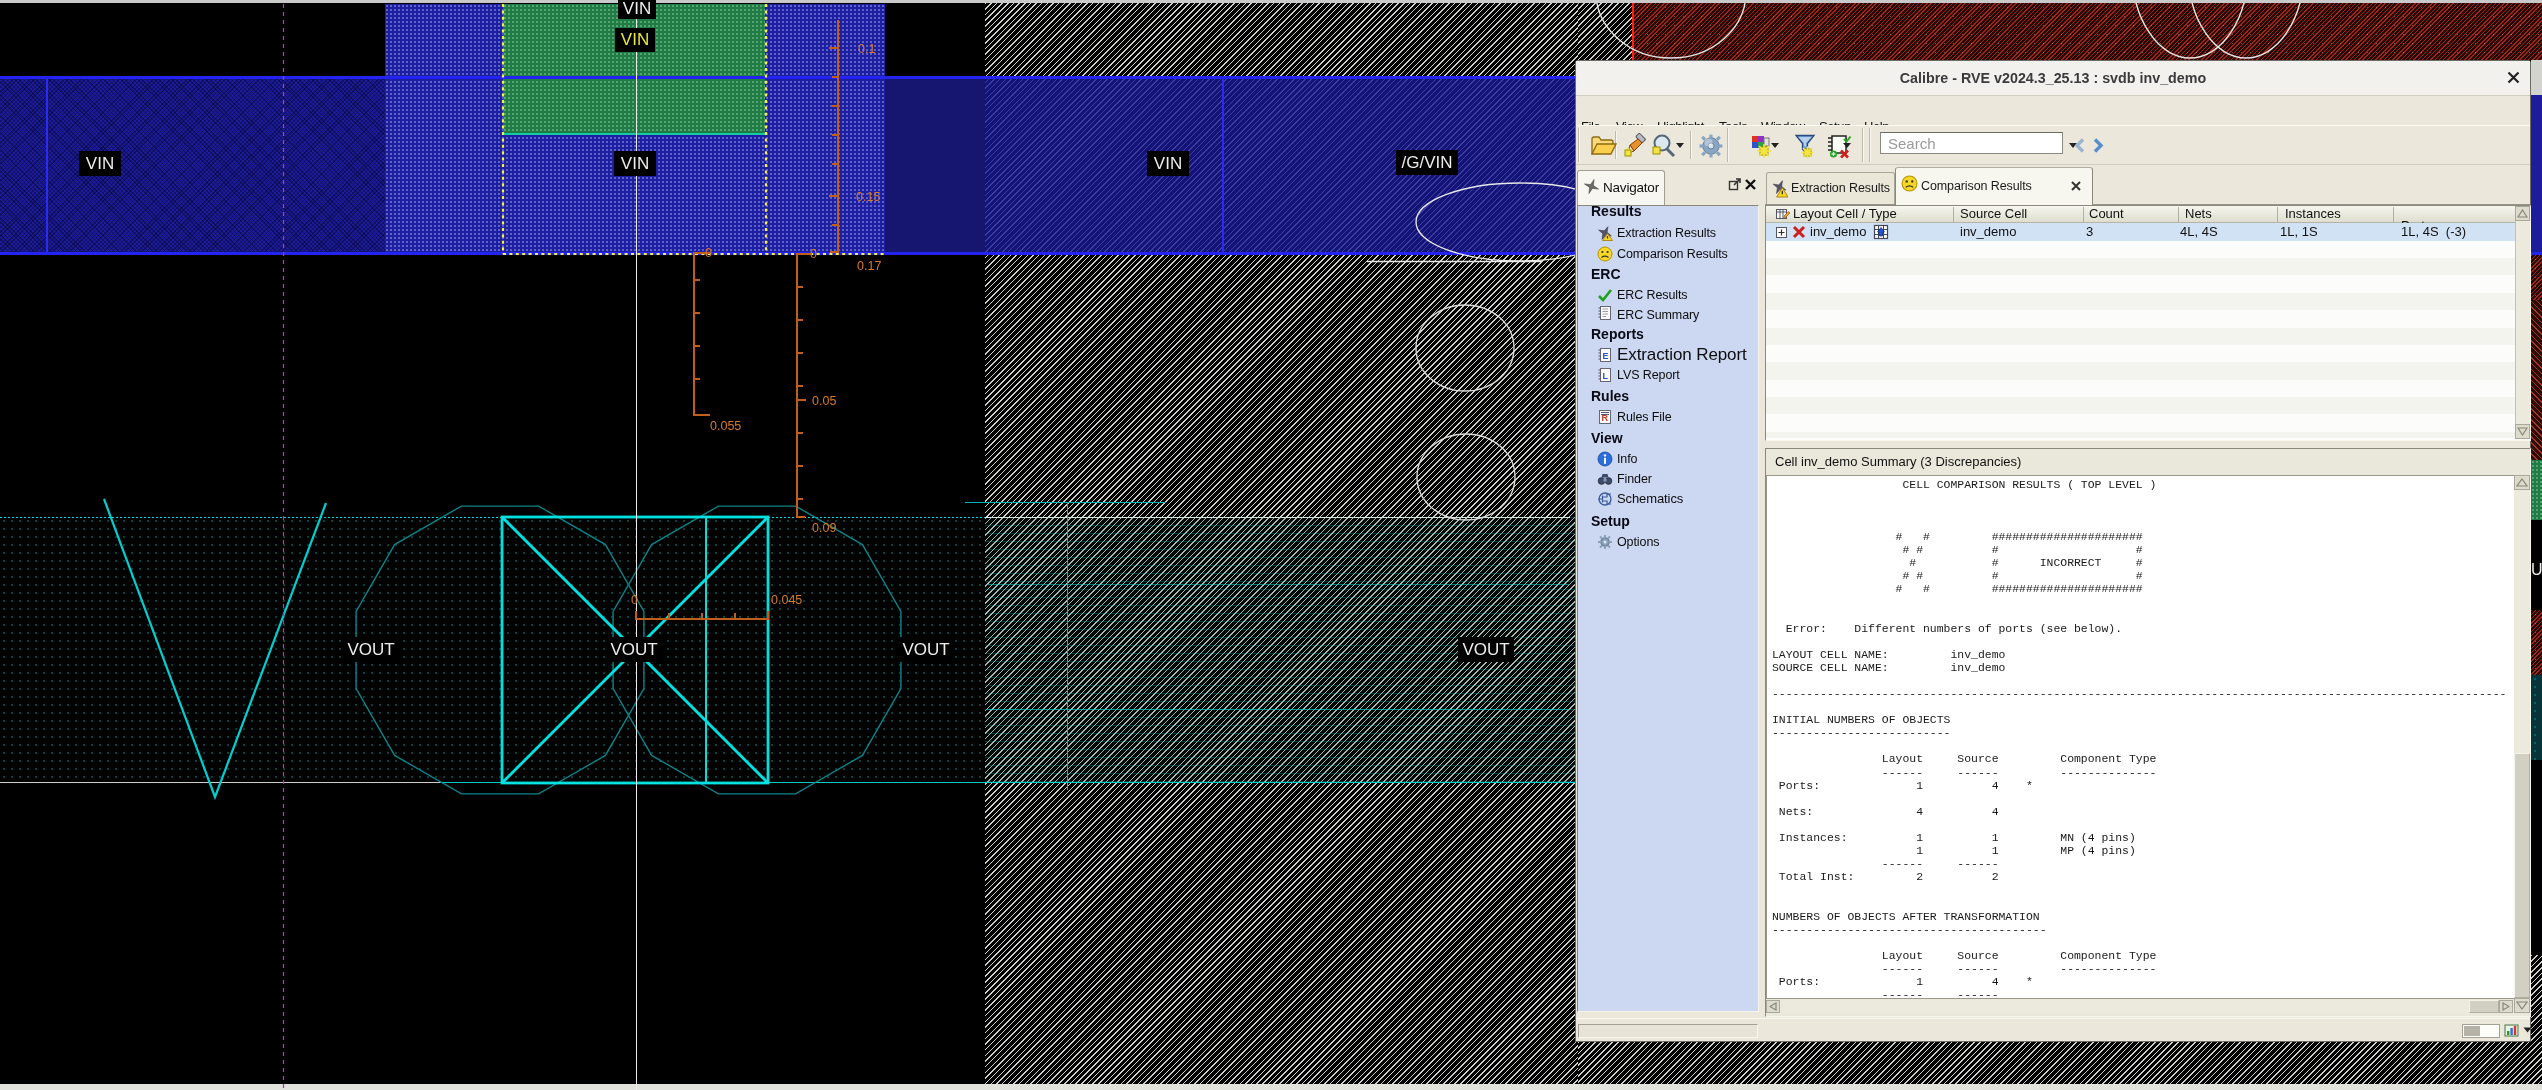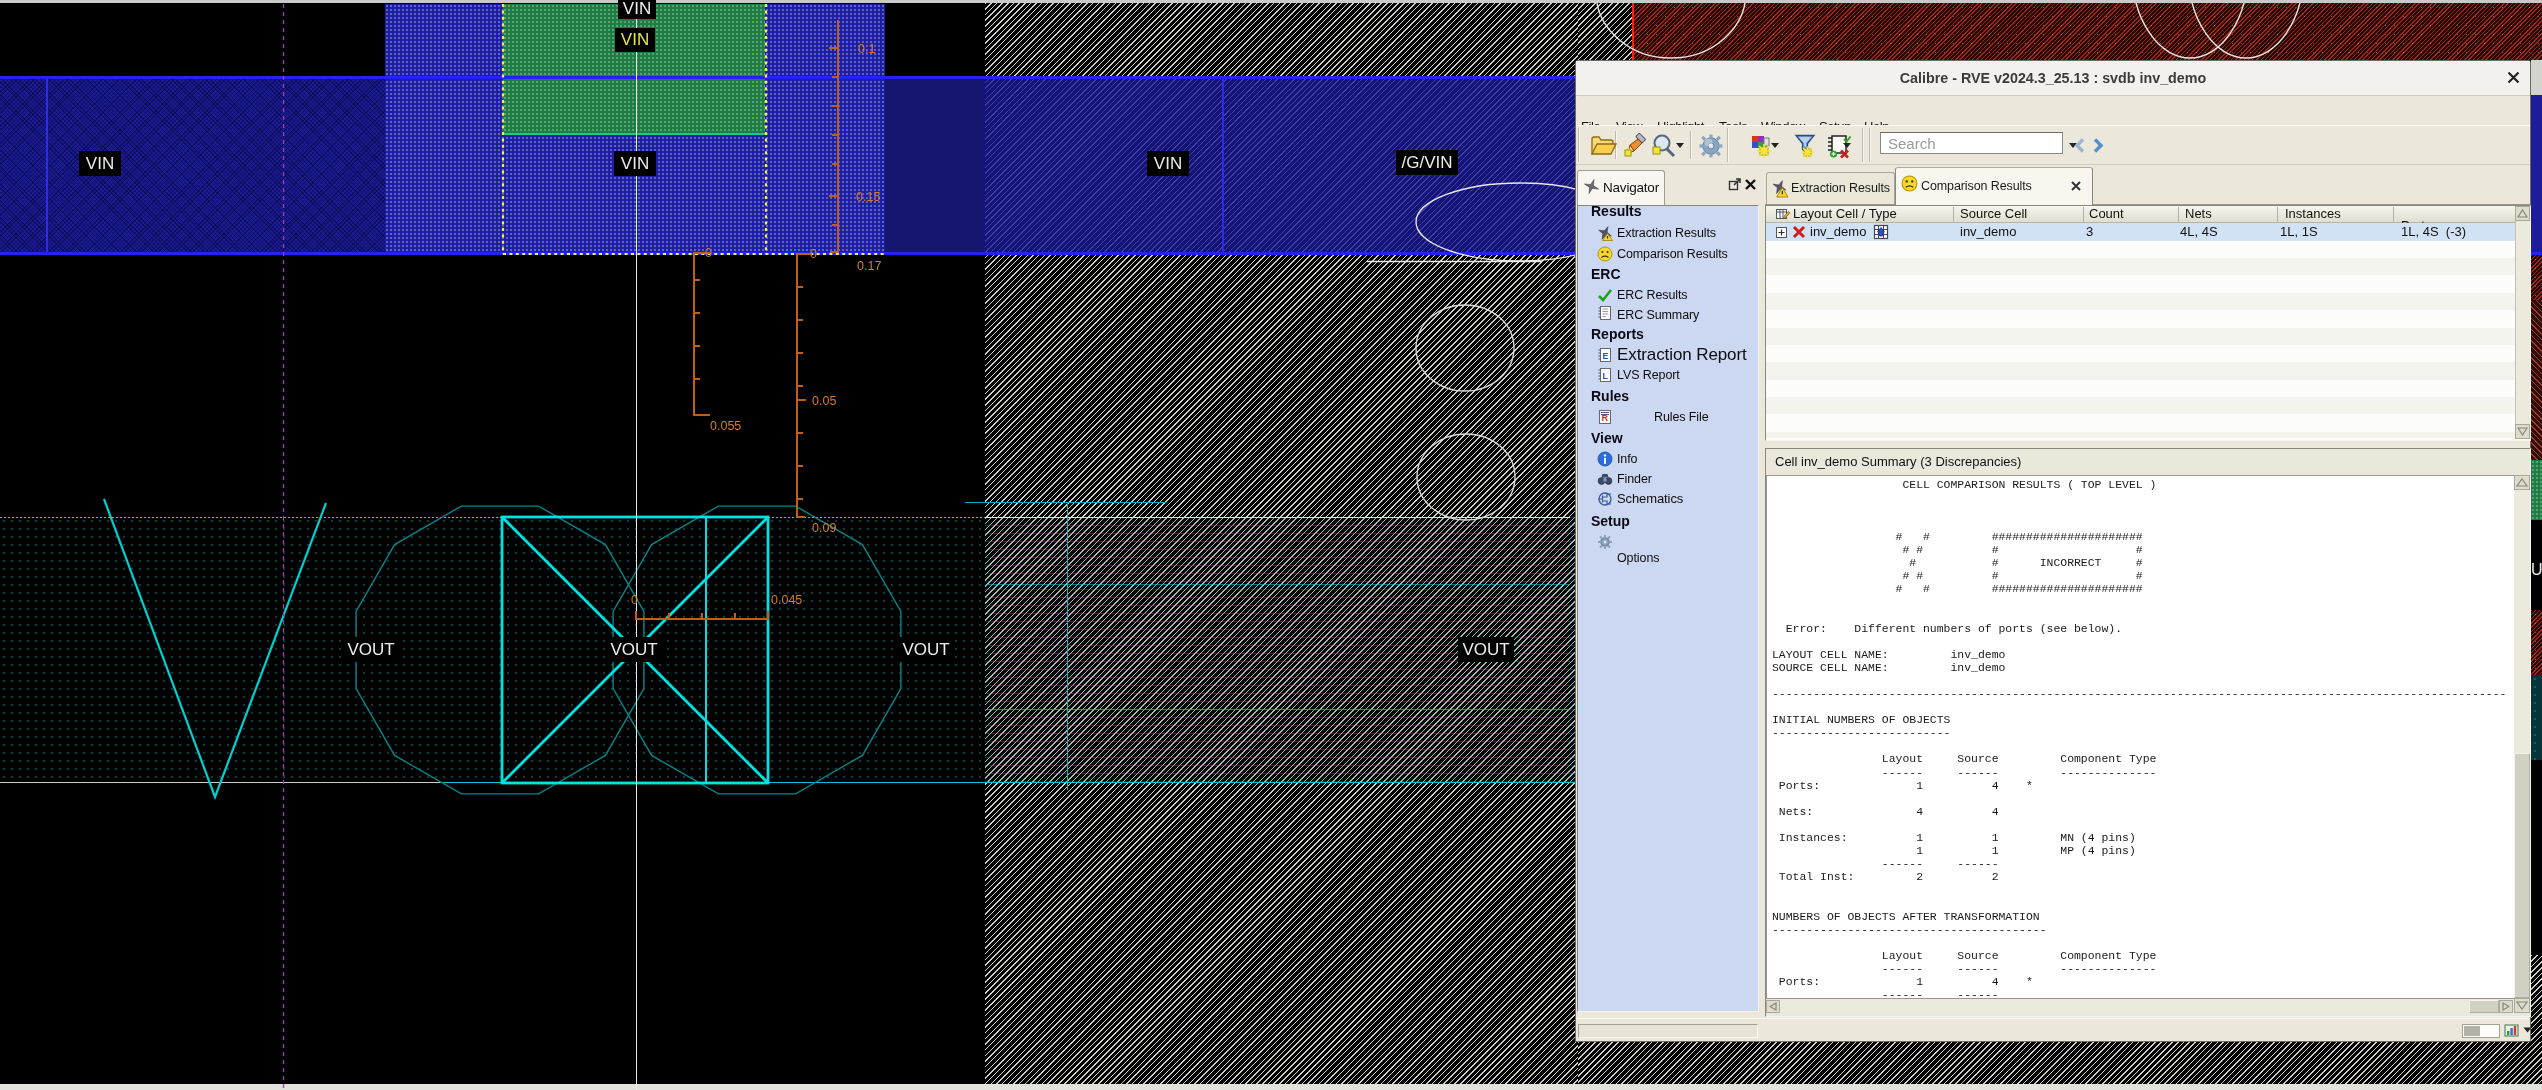--- a/index.html
+++ b/index.html
@@ -350,21 +350,21 @@
       <path d="M1.5 3 H3.5 M1.5 6 H3.5 M1.5 9 H3.5 M1.5 12 H3.5" stroke="#556" stroke-width="1"></path>
       <text x="5.5" y="11.5" font-size="9" font-weight="bold" fill="#2255cc" font-family="Liberation Sans">L</text>
     </svg>
 <div class="abs" style="left:41px; top:304px; height:20px; line-height:20px; font-size:12.5px; letter-spacing:-0.1px; color:#0d0d0d;">LVS Report</div>
 <div class="abs" style="left:15px; top:325px; height:20px; line-height:20px; font-size:14px; font-weight:bold; color:#0a0a14;">Rules</div>
 <svg class="abs" style="left:21px; top:348px;" width="16" height="16" viewBox="0 0 16 16">
       <rect x="2.5" y="1.5" width="11" height="13" fill="#fff" stroke="#667" stroke-width="1"></rect>
       <text x="4.5" y="12" font-size="9" font-weight="bold" fill="#cc3322" font-family="Liberation Sans">R</text>
       <path d="M4 3.5 H12 M4 5.5 H12" stroke="#557" stroke-width="1"></path>
     </svg>
-<div class="abs" style="left:41px; top:346px; height:20px; line-height:20px; font-size:12.5px; letter-spacing:-0.1px; color:#0d0d0d;margin-left:37px;">Rules File</div>
+<div class="abs" style="left:41px; top:346px; height:20px; line-height:20px; font-size:12.5px; letter-spacing:-0.1px; color:#0d0d0d;">Rules File</div>
 <div class="abs" style="left:15px; top:367px; height:20px; line-height:20px; font-size:14px; font-weight:bold; color:#0a0a14;">View</div>
 <svg class="abs" style="left:21px; top:390px;" width="16" height="16" viewBox="0 0 16 16">
       <circle cx="8" cy="8" r="7" fill="#2a6edc" stroke="#1a4a9a" stroke-width="0.8"></circle>
       <rect x="7" y="6.8" width="2" height="6" fill="#fff"></rect>
       <circle cx="8" cy="4.4" r="1.2" fill="#fff"></circle>
     </svg>
 <div class="abs" style="left:41px; top:388px; height:20px; line-height:20px; font-size:12.5px; letter-spacing:-0.1px; color:#0d0d0d;">Info</div>
 <svg class="abs" style="left:21px; top:410px;" width="16" height="16" viewBox="0 0 16 16">
       <circle cx="4.5" cy="10" r="3.4" fill="#3a4a6a" stroke="#222" stroke-width="0.6"></circle>
       <circle cx="11.5" cy="10" r="3.4" fill="#3a4a6a" stroke="#222" stroke-width="0.6"></circle>
@@ -385,21 +385,21 @@
         <rect x="7" y="11.6" width="2" height="3.4"></rect>
         <rect x="1" y="7" width="3.4" height="2"></rect>
         <rect x="11.6" y="7" width="3.4" height="2"></rect>
         <rect x="2.6" y="2.6" width="3" height="2" transform="rotate(45 4.1 3.6)"></rect>
         <rect x="10.4" y="2.6" width="3" height="2" transform="rotate(135 11.9 3.6)"></rect>
         <rect x="2.6" y="11.4" width="3" height="2" transform="rotate(-45 4.1 12.4)"></rect>
         <rect x="10.4" y="11.4" width="3" height="2" transform="rotate(-135 11.9 12.4)"></rect>
       </g>
       <circle cx="8" cy="8" r="1.5" fill="#dde8f2"></circle>
     </svg>
-<div class="abs" style="left:41px; top:471px; height:20px; line-height:20px; font-size:12.5px; letter-spacing:-0.1px; color:#0d0d0d;margin-top:16px;">Options</div>
+<div class="abs" style="left:41px; top:471px; height:20px; line-height:20px; font-size:12.5px; letter-spacing:-0.1px; color:#0d0d0d;">Options</div>
 
 <div class="abs" style="left:189px; top:143px; width:765px; height:1px; background:#98968a;"></div>
 <div class="abs" style="left:190px; top:111px; width:129px; height:32px; background:#eae7d9;
   border:1px solid #a8a599; border-bottom:none; border-radius:3px 3px 0 0;"></div>
 <svg class="abs" style="left:195px; top:118px;" width="17" height="19" viewBox="0 0 18 20">
   <path d="M9 1 L10.7 6.8 L16.5 8.5 L10.7 10.2 L9 16 L7.3 10.2 L1.5 8.5 L7.3 6.8 Z" fill="#556" stroke="#334" stroke-width="0.5" transform="rotate(25 9 8.5)"></path>
   <path d="M12 9 L18 19 L6 19 Z" fill="#f8d826" stroke="#a07800" stroke-width="0.9"></path>
   <line x1="12" y1="12.4" x2="12" y2="16.2" stroke="#333" stroke-width="1.4"></line>
     </svg>
 <div class="abs" style="left:215px; top:111px; height:32px; line-height:32px; font-size:12.5px; letter-spacing:-0.1px; color:#1a1a1a;">Extraction Results</div>

